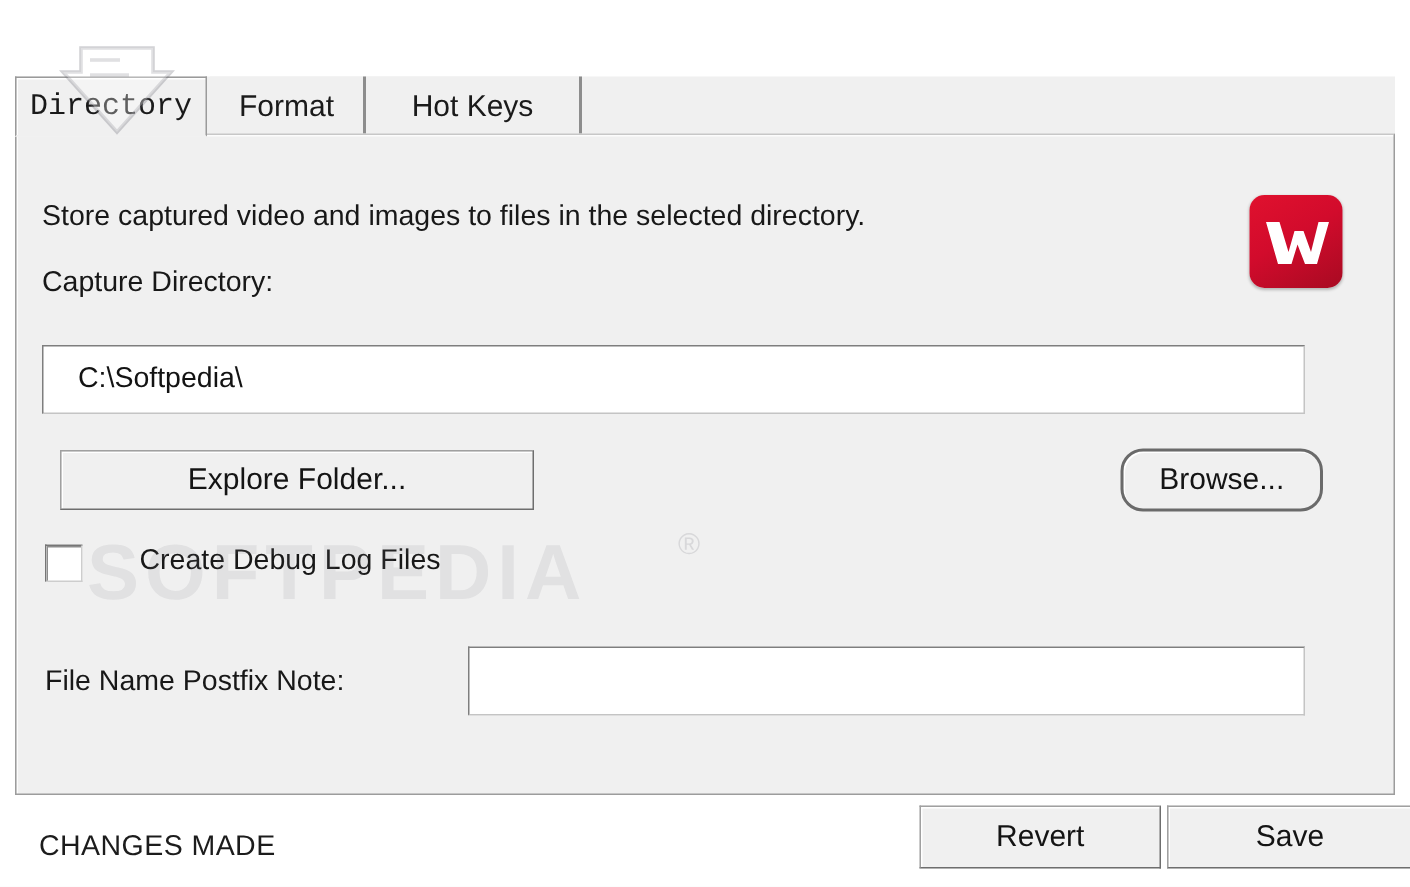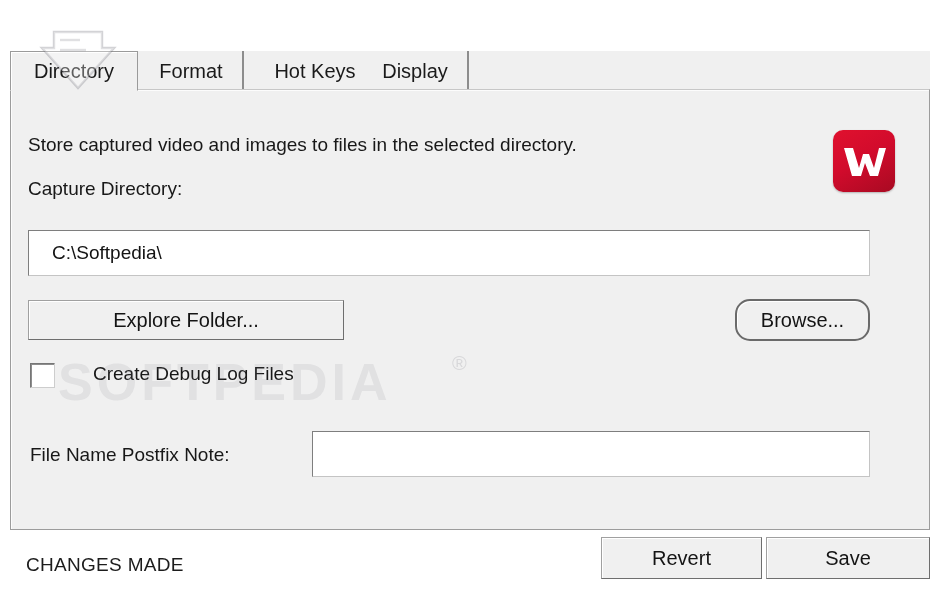--- a/index.html
+++ b/index.html
@@ -98,20 +98,21 @@
     cursor: default;
     padding: 0 14px;
     white-space: nowrap;
   }
   .tab.selected {
     background: #f0f0f0;
     border: 1px solid #9a9a9a;
     border-bottom: 1px solid #f0f0f0;
     box-shadow: inset 1px 1px 0 #ffffff;
     z-index: 3;
+    font-family: Liberation Mono, monospace;
   }
 
   
   #content-panel {
     position: absolute;
     left: 10px;
     top: 89px;
     width: 920px;
     height: 441px;
     background: #f0f0f0;
@@ -156,20 +157,21 @@
     box-sizing: border-box;
     box-shadow: inset 1px 1px 0 #ffffff;
     font-family: "Liberation Sans", sans-serif;
     font-size: 20px;
     color: #141414;
     display: flex;
     align-items: center;
     justify-content: center;
     cursor: default;
     white-space: nowrap;
+    margin-left: 12px;
   }
   .btn.focused {
     border: 2px solid #6a6a6a;
     box-shadow: inset 1px 1px 0 #ffffff;
   }
 
   
   #chk-row {
     position: absolute;
     left: 30px;
@@ -261,23 +263,20 @@
   <div id="tabstrip">
     <div class="tab selected" style="left:0px; width:128px;">
       <span>Directory</span>
     </div>
     <div class="tab" style="left:130px; width:104px;">
       <span>Format</span>
     </div>
     <div class="tab" style="left:234px; width:144px;">
       <span>Hot Keys</span>
     </div>
-    <div class="tab" style="left:353px; width:106px;">
-      <span>Display</span>
-    </div>
   </div>
 
   <div id="content-panel"></div>
 
   <div class="lbl" style="left:28px; top:134px;">Store captured video and images to files in the selected directory.</div>
 
   <div class="lbl" style="left:28px; top:178px;">Capture Directory:</div>
 
   <div id="logo">
     <svg width="62" height="62" viewBox="0 0 62 62" xmlns="http://www.w3.org/2000/svg">

